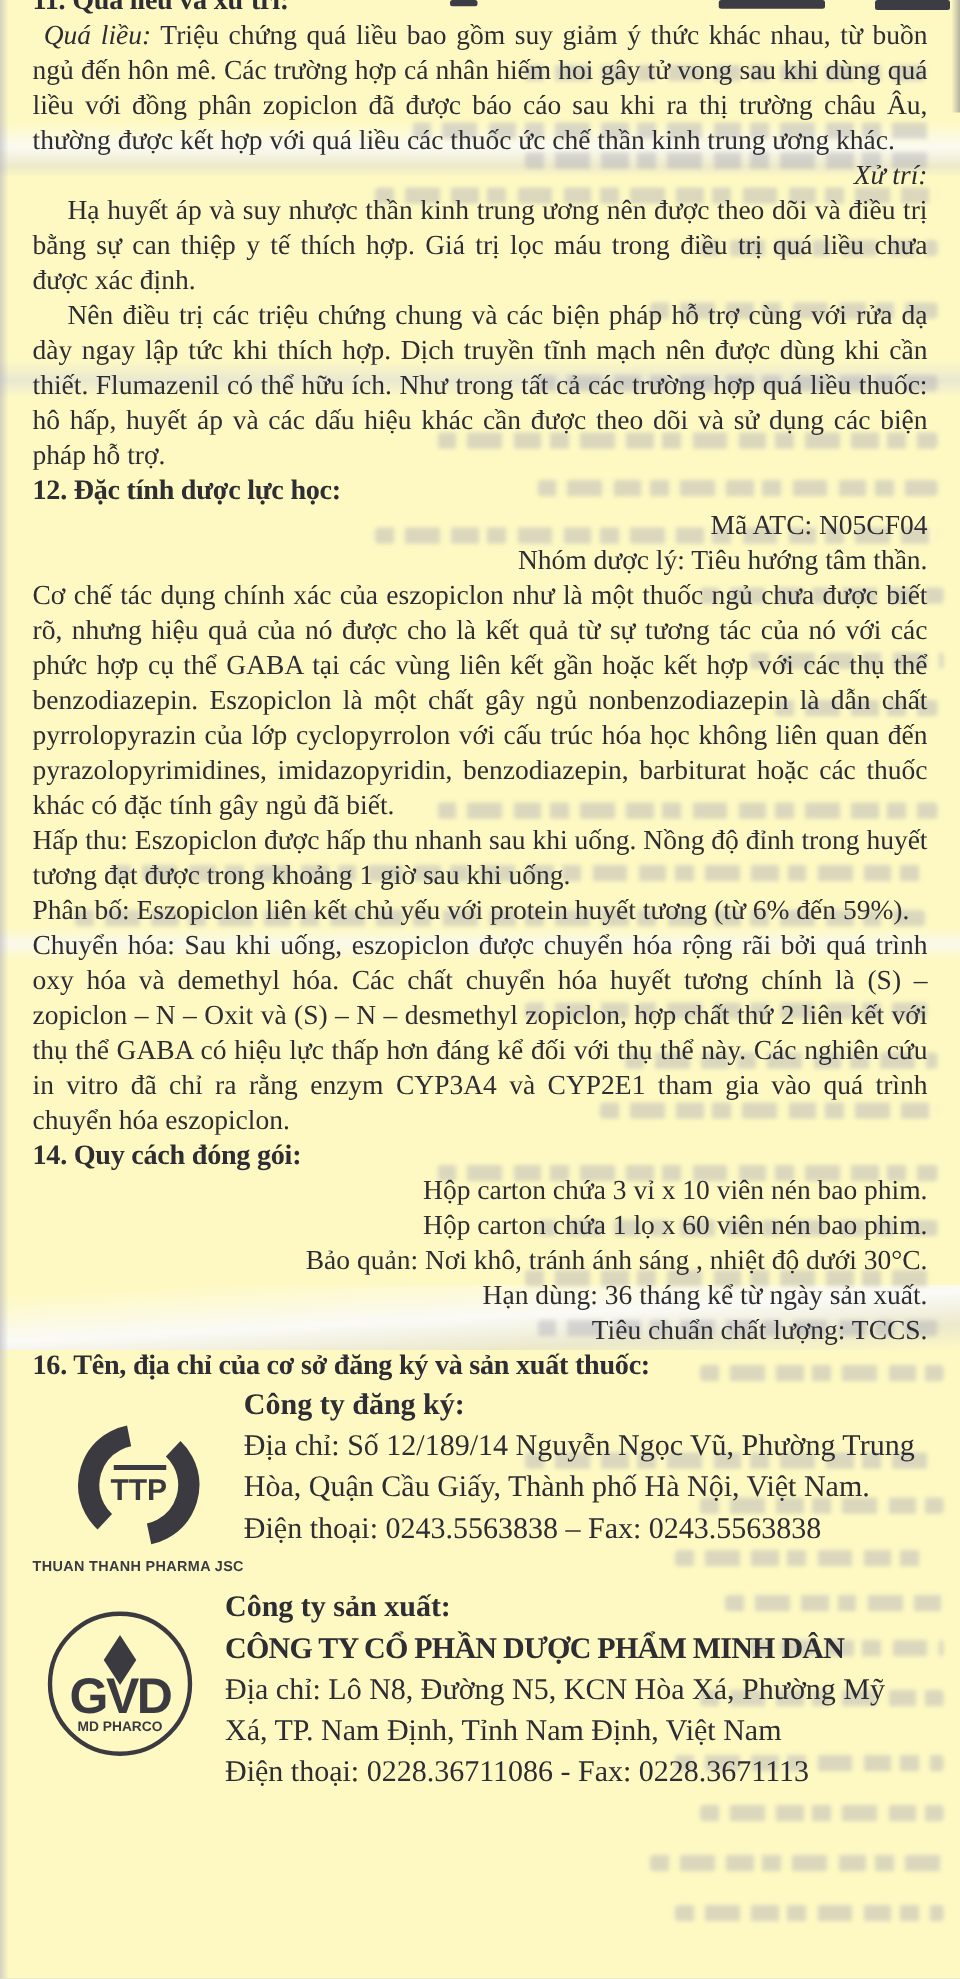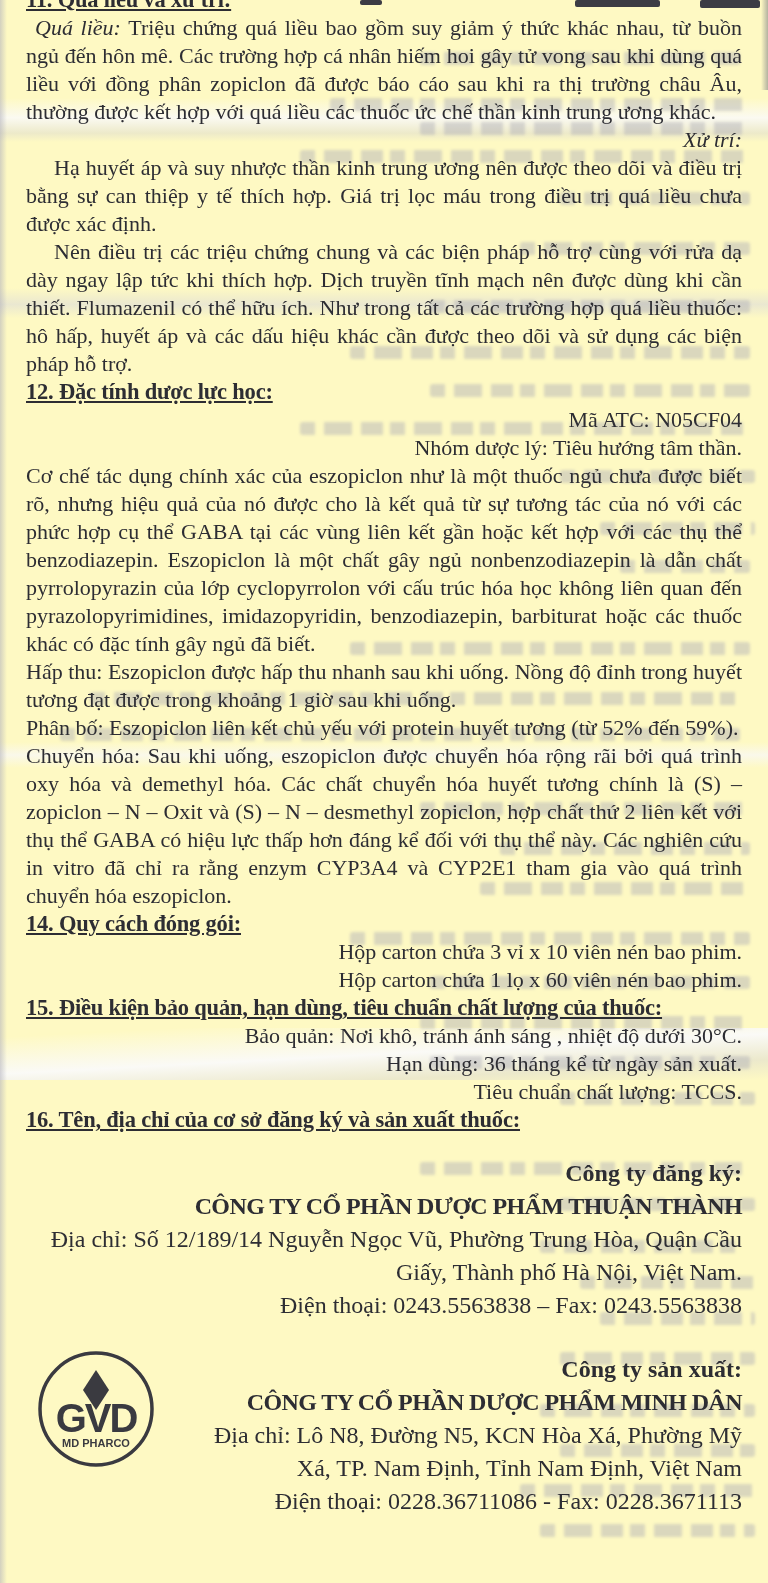--- a/index.html
+++ b/index.html
@@ -29,30 +29,30 @@
     filter:blur(1.6px);opacity:.42;pointer-events:none;
   }
   .smudge{position:absolute;background:#3c3c44;filter:blur(.6px);border-radius:2px;pointer-events:none;}
 
   
   .col{position:absolute;left:26px;top:0;width:716px;}
   .bodytext{font-size:22px;line-height:28px;text-align:justify;margin:0;}
   .left{text-align:right;}
   .indent{text-indent:28px;}
   .lead-indent{text-indent:9px;}
-  .h{font-weight:bold;font-size:22.5px;line-height:28px;text-align:left;margin:0;letter-spacing:-.2px;text-decoration:underline;}
+  .h{font-weight:bold;font-size:22.5px;line-height:28px;text-align:left;margin:0;letter-spacing:-.2px;}
   .it{font-style:italic;}
   .clip-head{height:14px;overflow:hidden;position:relative;}
   .clip-head .h{position:absolute;top:-14px;left:0;}
 
   
   .companies{margin-top:2px;}
   .co-block{display:flex;align-items:flex-start;}
   .co-logo{flex:0 0 168px;display:flex;flex-direction:column;align-items:center;}
-  .co-text{flex:1;font-size:24px;line-height:33px;text-align:right;margin-top:21px;}
+  .co-text{flex:1;font-size:24px;line-height:33px;text-align:left;}
   .co-label{font-weight:bold;}
   .co-name{font-weight:bold;letter-spacing:-.6px;white-space:nowrap;}
   .caption{font-family:"Liberation Sans","DejaVu Sans",sans-serif;font-weight:bold;font-size:11.5px;letter-spacing:.3px;color:#3a3a42;margin-top:2px;white-space:nowrap;}
   .ttp-wrap{margin-top:26px;}
   .mdp-wrap{margin-top:12px;margin-left:-14px;align-items:center;}
 </style>
 </head>
 <body>
 
 <div class="page">
@@ -116,40 +116,48 @@
     <p class="bodytext indent">Hạ huyết áp và suy nhược thần kinh trung ương nên được theo dõi và điều trị bằng sự can thiệp y tế thích hợp. Giá trị lọc máu trong điều trị quá liều chưa được xác định.</p>
 
     <p class="bodytext indent">Nên điều trị các triệu chứng chung và các biện pháp hỗ trợ cùng với rửa dạ dày ngay lập tức khi thích hợp. Dịch truyền tĩnh mạch nên được dùng khi cần thiết. Flumazenil có thể hữu ích. Như trong tất cả các trường hợp quá liều thuốc: hô hấp, huyết áp và các dấu hiệu khác cần được theo dõi và sử dụng các biện pháp hỗ trợ.</p>
 
     <p class="h">12. Đặc tính dược lực học:</p>
     <p class="bodytext left">Mã ATC: N05CF04</p>
     <p class="bodytext left">Nhóm dược lý: Tiêu hướng tâm thần.</p>
     <p class="bodytext">Cơ chế tác dụng chính xác của eszopiclon như là một thuốc ngủ chưa được biết rõ, nhưng hiệu quả của nó được cho là kết quả từ sự tương tác của nó với các phức hợp cụ thể GABA tại các vùng liên kết gần hoặc kết hợp với các thụ thể benzodiazepin. Eszopiclon là một chất gây ngủ nonbenzodiazepin là dẫn chất pyrrolopyrazin của lớp cyclopyrrolon với cấu trúc hóa học không liên quan đến pyrazolopyrimidines, imidazopyridin, benzodiazepin, barbiturat hoặc các thuốc khác có đặc tính gây ngủ đã biết.</p>
 
     <p class="bodytext">Hấp thu: Eszopiclon được hấp thu nhanh sau khi uống. Nồng độ đỉnh trong huyết tương đạt được trong khoảng 1 giờ sau khi uống.</p>
-    <p class="bodytext">Phân bố: Eszopiclon liên kết chủ yếu với protein huyết tương (từ 52% đến 59%).</p>
+    <p class="bodytext">Phân bố: Eszopiclon liên kết chủ yếu với protein huyết tương (từ 6% đến 59%).</p>
     <p class="bodytext">Chuyển hóa: Sau khi uống, eszopiclon được chuyển hóa rộng rãi bởi quá trình oxy hóa và demethyl hóa. Các chất chuyển hóa huyết tương chính là (S) – zopiclon – N – Oxit và (S) – N – desmethyl zopiclon, hợp chất thứ 2 liên kết với thụ thể GABA có hiệu lực thấp hơn đáng kể đối với thụ thể này. Các nghiên cứu in vitro đã chỉ ra rằng enzym CYP3A4 và CYP2E1 tham gia vào quá trình chuyển hóa eszopiclon.</p>
 
     <p class="h">14. Quy cách đóng gói:</p>
     <p class="bodytext left">Hộp carton chứa 3 vỉ x 10 viên nén bao phim.</p>
     <p class="bodytext left">Hộp carton chứa 1 lọ x 60 viên nén bao phim.</p>
 
-    <p class="h">15. Điều kiện bảo quản, hạn dùng, tiêu chuẩn chất lượng của thuốc:</p>
     <p class="bodytext left">Bảo quản: Nơi khô, tránh ánh sáng , nhiệt độ dưới 30°C.</p>
     <p class="bodytext left">Hạn dùng: 36 tháng kể từ ngày sản xuất.</p>
     <p class="bodytext left">Tiêu chuẩn chất lượng: TCCS.</p>
 
     <p class="h">16. Tên, địa chỉ của cơ sở đăng ký và sản xuất thuốc:</p>
 
     <div class="companies">
 
       <div class="co-block">
+        <div class="co-logo ttp-wrap">
+          <svg width="128" height="112" viewBox="0 0 128 112">
+            <g transform="translate(64,54)">
+              <circle r="40" fill="none" stroke="#3a3a40" stroke-width="17" stroke-dasharray="88 38" stroke-dashoffset="14" transform="rotate(-28)"></circle>
+            </g>
+            <line x1="44" y1="40" x2="86" y2="40" stroke="#3a3a40" stroke-width="4"></line>
+            <text x="64" y="66" text-anchor="middle" font-family="Liberation Sans, DejaVu Sans, sans-serif" font-size="24" font-weight="bold" fill="#3a3a40">TTP</text>
+          </svg>
+          <div class="caption">THUAN THANH PHARMA JSC</div>
+        </div>
         <div class="co-text">
           <div class="co-label">Công ty đăng ký:</div>
-          <div class="co-name">CÔNG TY CỔ PHẦN DƯỢC PHẨM THUẬN THÀNH</div>
           <div>Địa chỉ: Số 12/189/14 Nguyễn Ngọc Vũ, Phường Trung Hòa, Quận Cầu Giấy, Thành phố Hà Nội, Việt Nam.</div>
           <div>Điện thoại: 0243.5563838 – Fax: 0243.5563838</div>
         </div>
       </div>
 
       <div class="co-block" style="margin-top:10px">
         <div class="co-logo mdp-wrap">
           <svg width="132" height="130" viewBox="0 0 132 130">
             <circle cx="66" cy="65" r="56" fill="none" stroke="#3a3a40" stroke-width="3.5"></circle>
             <path d="M66 26 L79 46 L66 66 L53 46 Z" fill="#3a3a40"></path>

